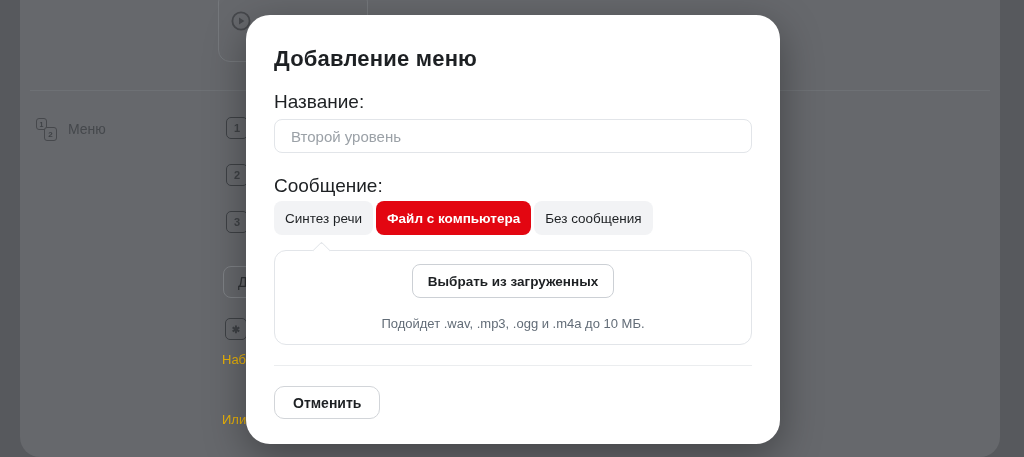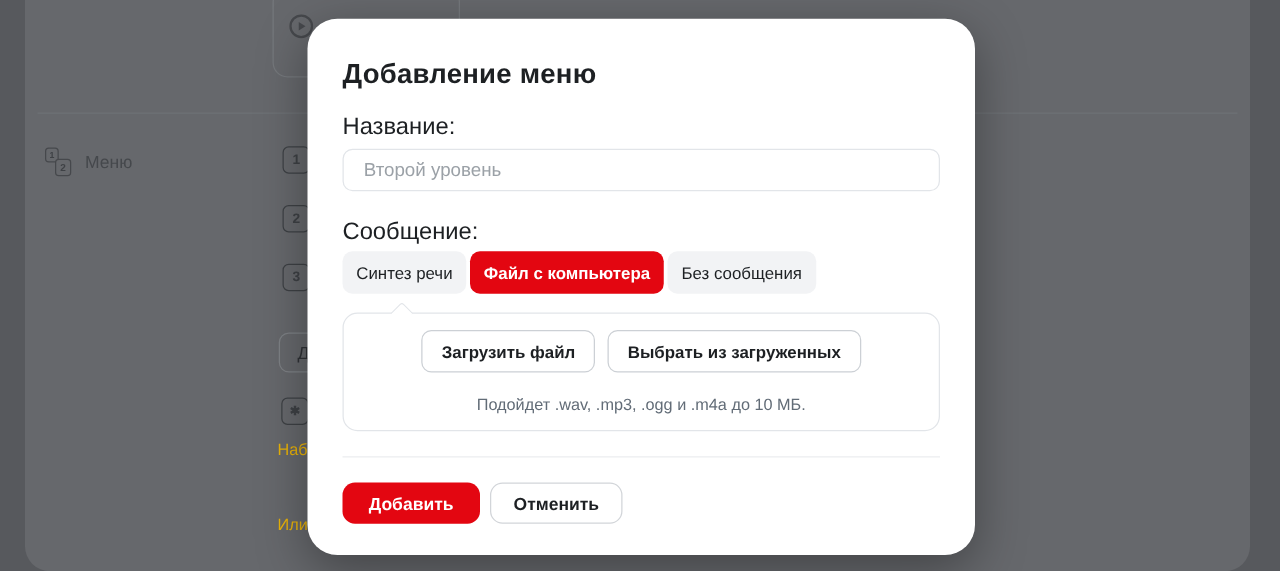--- a/index.html
+++ b/index.html
@@ -108,25 +108,23 @@
     <div class="field-label msg">Сообщение:</div>
     <div class="tabs">
       <button class="tab">Синтез речи</button>
       <button class="tab active">Файл с компьютера</button>
       <button class="tab">Без сообщения</button>
     </div>
 
     <div class="panel">
       <div class="panel-tail"></div>
       <div class="panel-btns">
-        <button class="outline-btn">Загрузить файл</button>
         <button class="outline-btn">Выбрать из загруженных</button>
       </div>
       <div class="panel-hint">Подойдет .wav, .mp3, .ogg и .m4a до 10 МБ.</div>
     </div>
 
     <div class="footer-divider"></div>
     <div class="footer">
-      <button class="primary-btn">Добавить</button>
       <button class="cancel-btn">Отменить</button>
     </div>
   </div>
 </div>
 
 </body></html>

